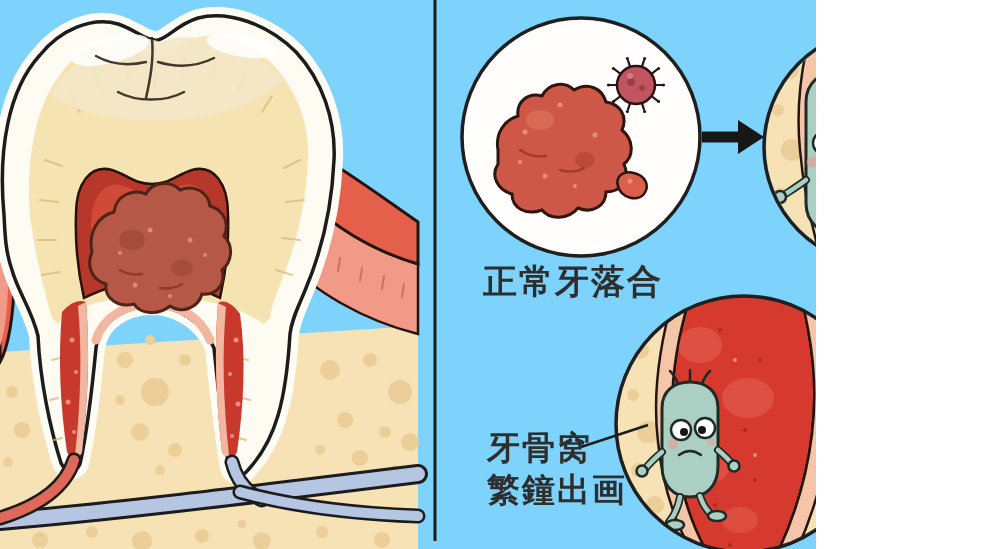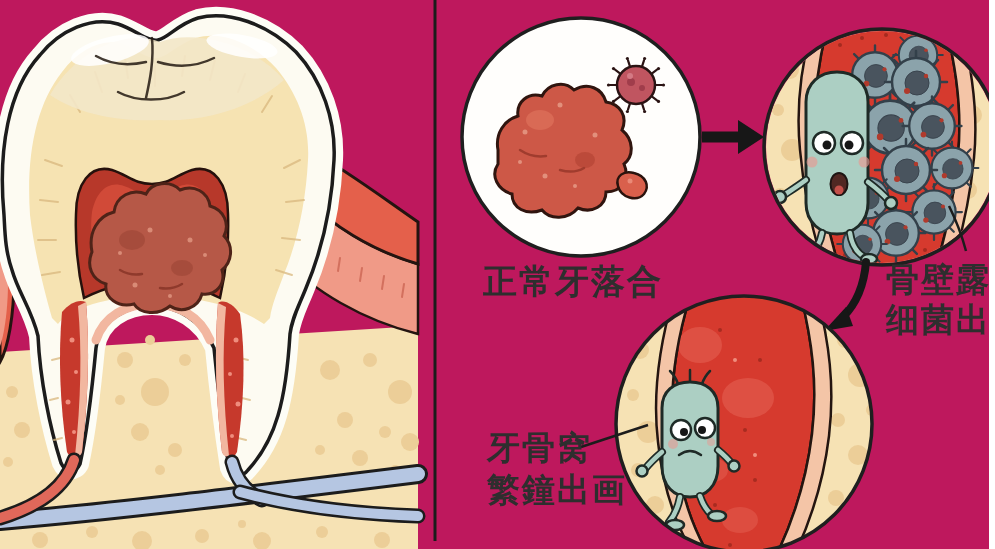--- a/index.html
+++ b/index.html
@@ -1,16 +1,16 @@
 <!DOCTYPE html>
 <html><head>
 <meta charset="utf-8">
 <style>
   html,body{margin:0;padding:0;background:#fff;}
-  .stage{position:relative;width:989px;height:549px;overflow:hidden;background:#be185d;}
+  .stage{position:relative;width:816px;height:549px;overflow:hidden;background:#7dd3fc;}
   .cap{font-family:"Liberation Sans","DejaVu Sans",sans-serif;font-weight:600;fill:#2e2e2e;letter-spacing:2px;}
   .cap1{font-size:34px;}
   .cap2{font-size:33px;}
   svg{display:block;}
 </style>
 </head>
 <body>
 
 <div class="stage">
 <svg width="995" height="549" viewBox="0 0 995 549">

